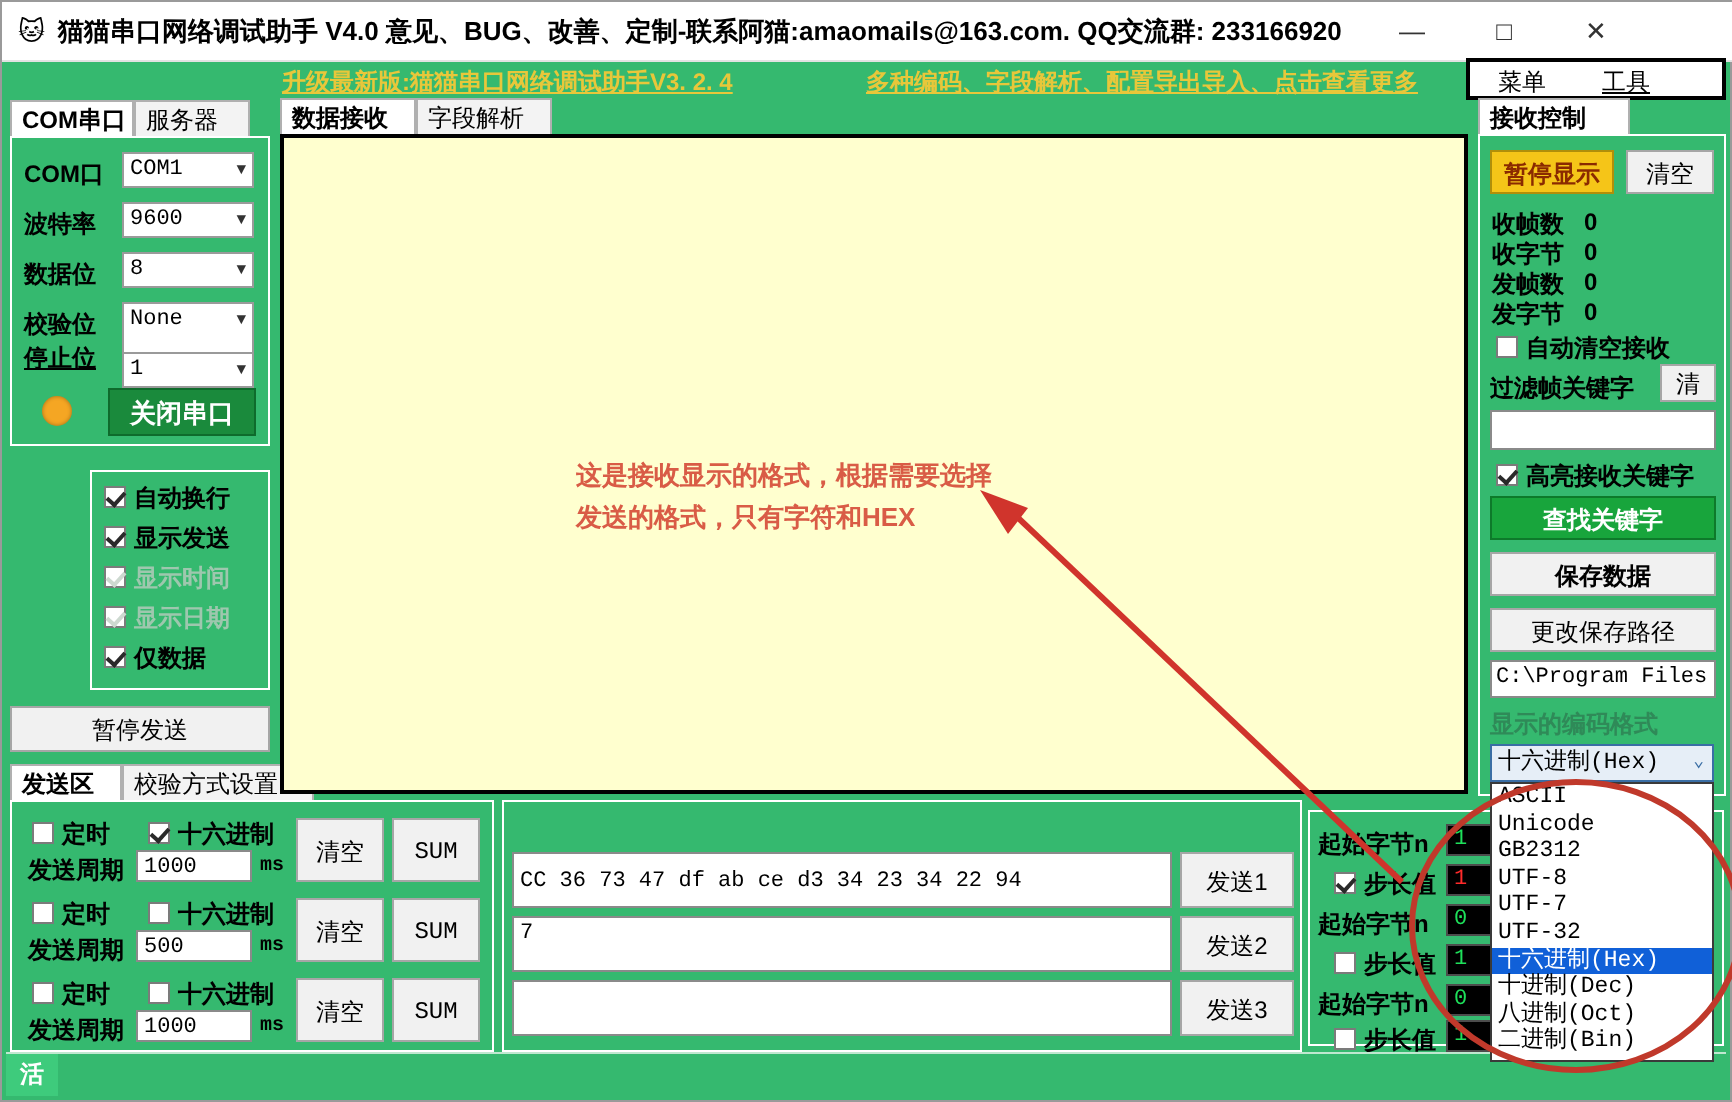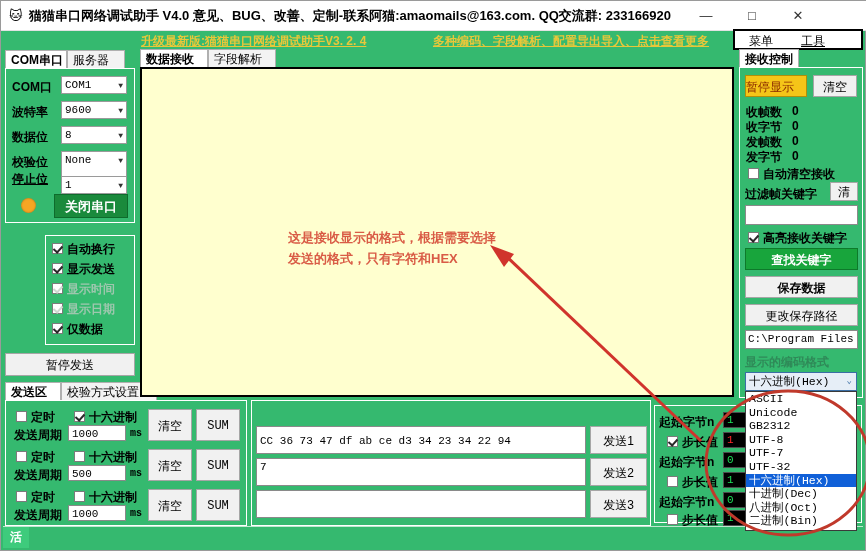--- a/index.html
+++ b/index.html
@@ -84,21 +84,21 @@
   .unit{position:absolute;font-size:10px;font-weight:bold;color:#000;
         font-family:"Liberation Mono","DejaVu Sans Mono",monospace;}
 
   
   .stat{position:absolute;font-size:12px;font-weight:bold;color:#000;white-space:nowrap;}
   .pathbox{position:absolute;background:#ffffff;border:1px solid #8a8a8a;box-sizing:border-box;
            font-family:"Liberation Mono","DejaVu Sans Mono",monospace;font-size:11px;
            line-height:17px;padding-left:2px;overflow:hidden;white-space:nowrap;}
   .kwbox{position:absolute;background:#ffffff;border:1px solid #8a8a8a;box-sizing:border-box;}
   .btn-yellow{position:absolute;background:#f5c518;border:1px solid #b08f0a;box-sizing:border-box;
-              font-weight:normal;font-size:12px;color:#8a2a00;text-align:left;cursor:pointer;}
+              font-weight:bold;font-size:12px;color:#8a2a00;text-align:center;cursor:pointer;}
   .btn-find{position:absolute;background:#18a53c;border:1px solid #0d7a2a;box-sizing:border-box;
             color:#fff;font-weight:bold;font-size:12px;text-align:center;cursor:pointer;}
 
   
   .ddlist{position:absolute;background:#ffffff;border:1px solid #3a3a3a;box-sizing:border-box;
           font-family:"Liberation Mono","DejaVu Sans Mono",monospace;font-size:11.5px;z-index:40;}
   .ddlist div{height:13.6px;line-height:13.6px;padding-left:3px;white-space:nowrap;cursor:pointer;}
   .ddlist div.sel{background:#1060d8;color:#fff;}
   .ddsel{position:absolute;background:#e6eef7;border:1px solid #3a6ea5;box-sizing:border-box;
          font-family:"Liberation Mono","DejaVu Sans Mono",monospace;font-size:11.5px;
@@ -275,21 +275,21 @@
       <span class="box"></span><span class="tx">步长值</span></div>
     <div class="darkbox g" style="left:68px;top:104px;width:42px;height:16px;">1</div>
 
     <div class="radio" style="left:92px;top:102px;">
       <span class="rb"></span><span>3byte</span></div>
     <div class="radio" style="left:150px;top:102px;">
       <span class="rb"></span><span>4byte</span></div>
   </div>
 
   <div class="tabrow" style="left:738px;top:48px;width:120px;">
-    <div class="tab sel" style="left:0;width:60px;">接收控制</div>
+    <div class="tab sel" style="left:0;width:76px;">接收控制</div>
   </div>
 
   <div class="panel" style="left:738px;top:66px;width:124px;height:331px;">
     <div class="btn-yellow" style="left:5px;top:7px;width:62px;height:22px;line-height:22px;">暂停显示</div>
     <div class="btn-grey" style="left:73px;top:7px;width:44px;height:22px;line-height:22px;">清空</div>
 
     <div class="stat" style="left:6px;top:36px;">收帧数</div>
     <div class="stat" style="left:52px;top:36px;">0</div>
     <div class="stat" style="left:6px;top:51px;">收字节</div>
     <div class="stat" style="left:52px;top:51px;">0</div>

